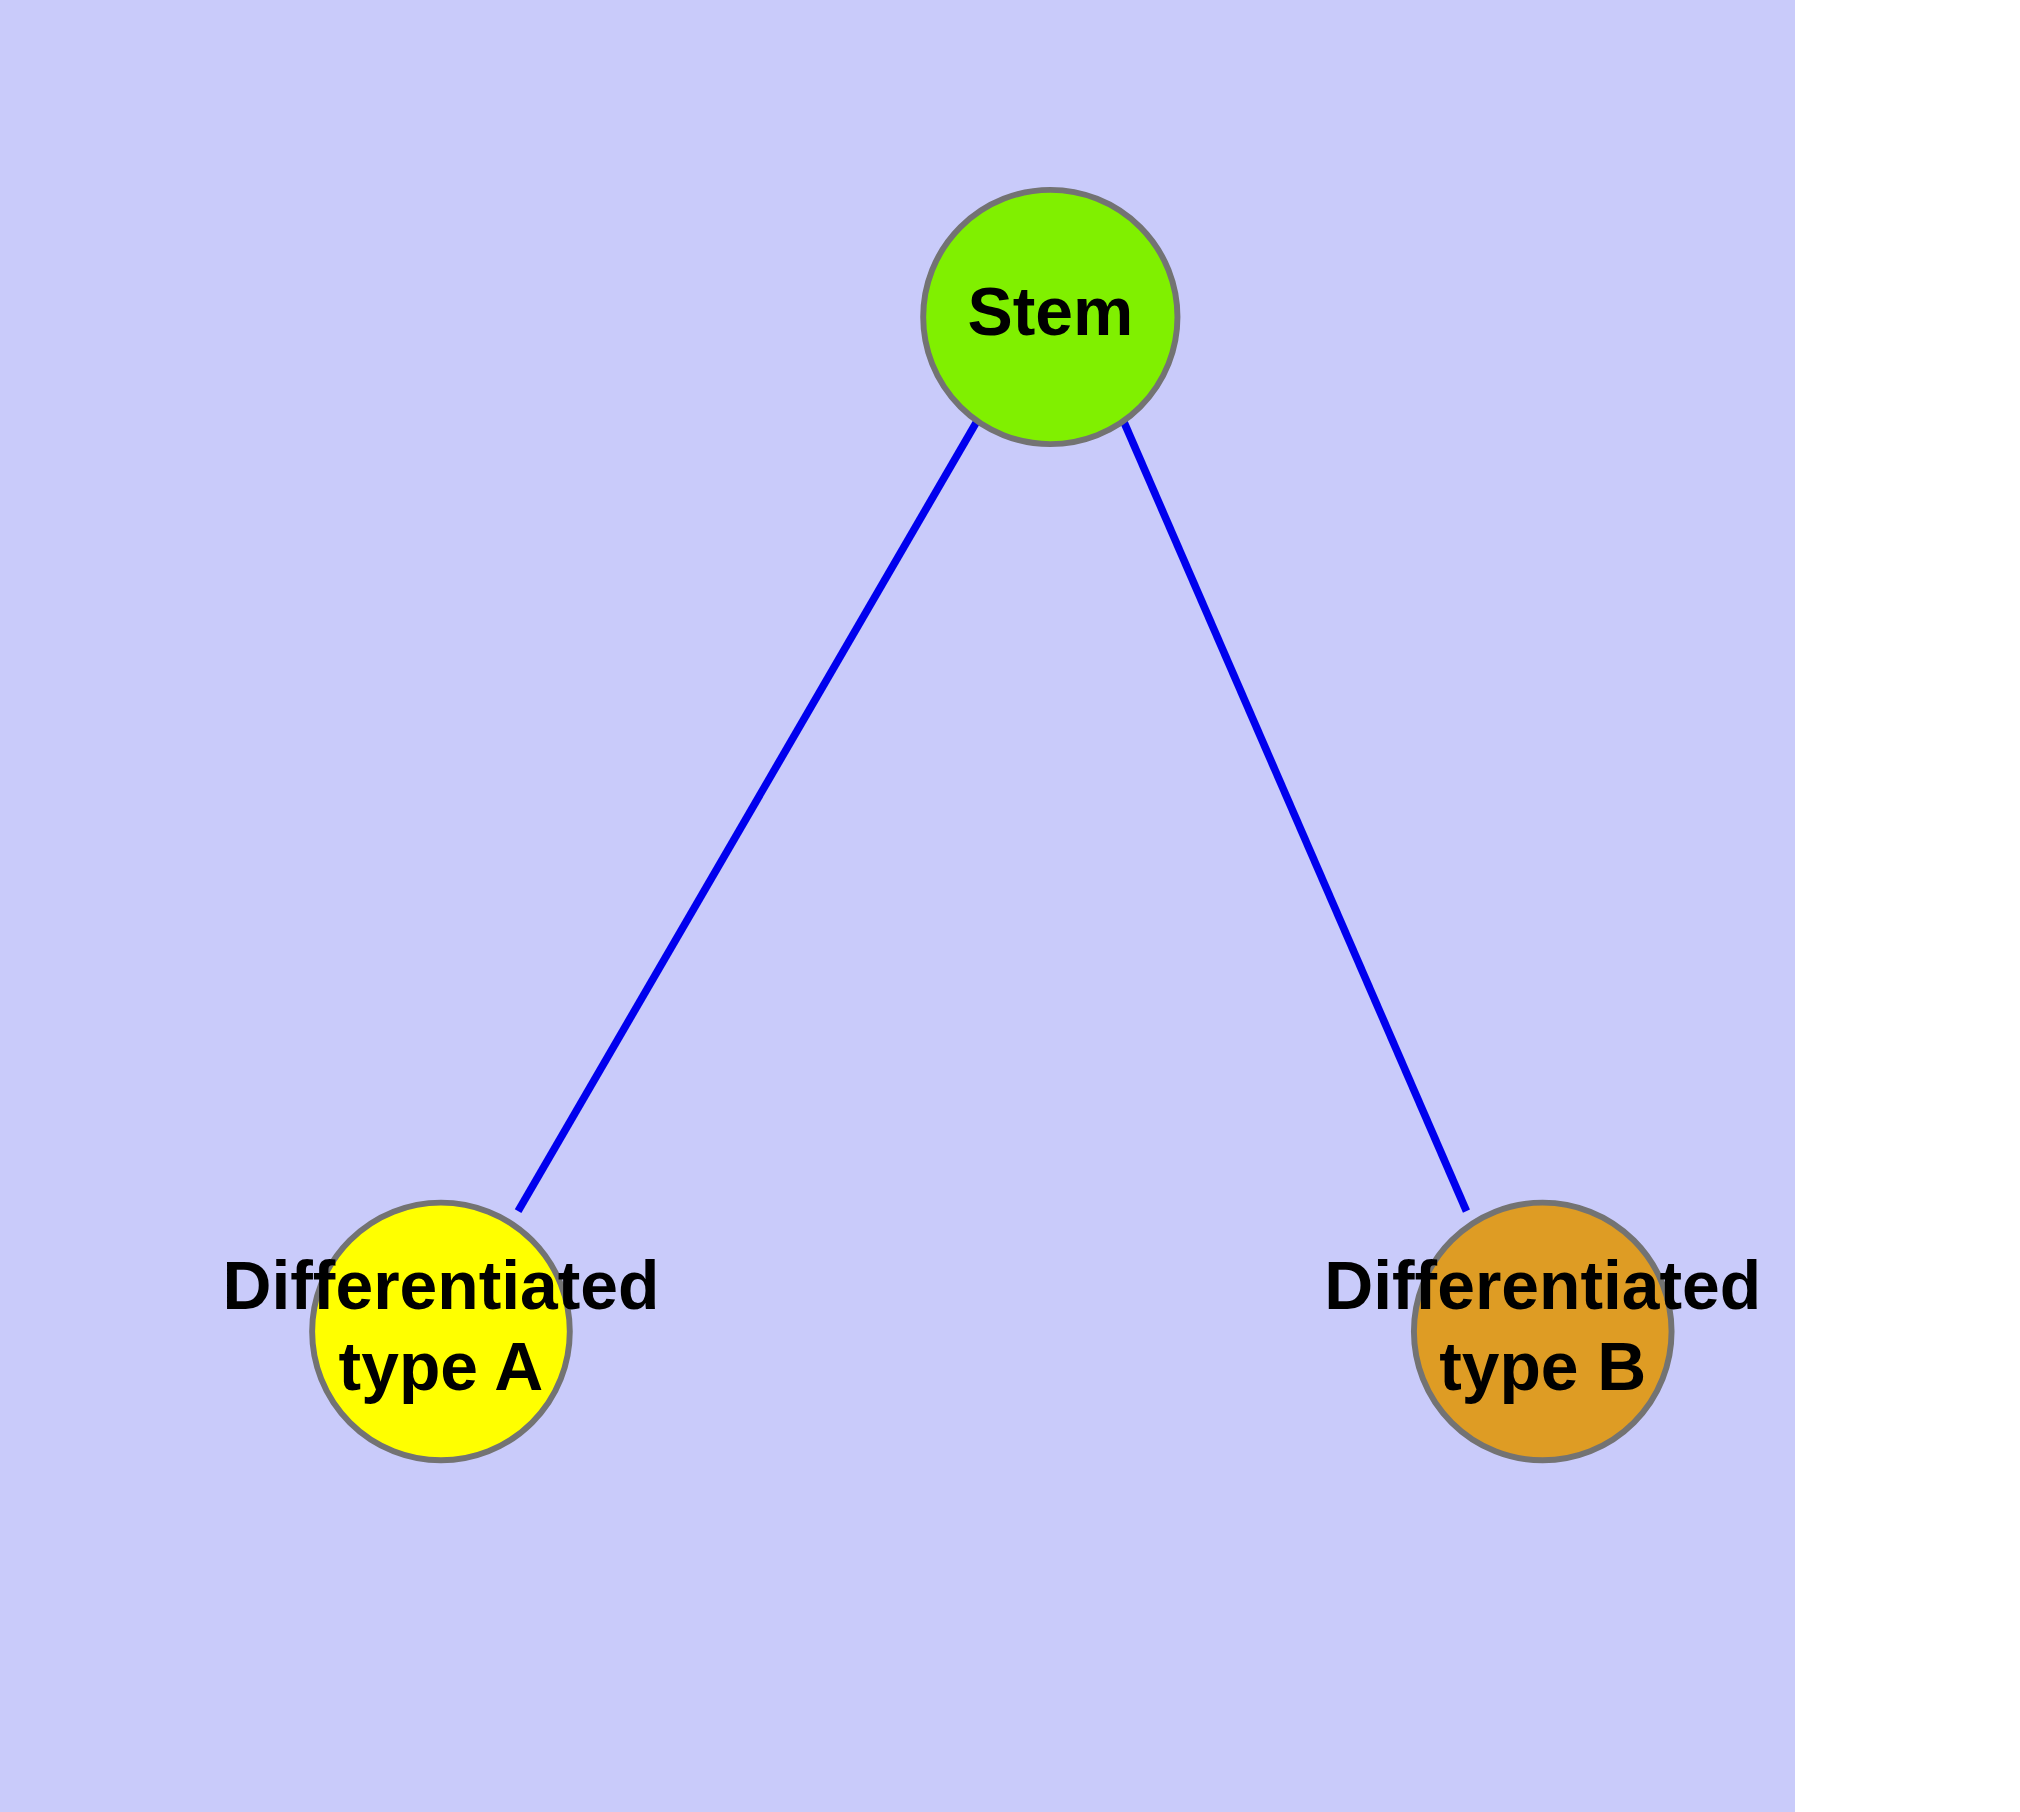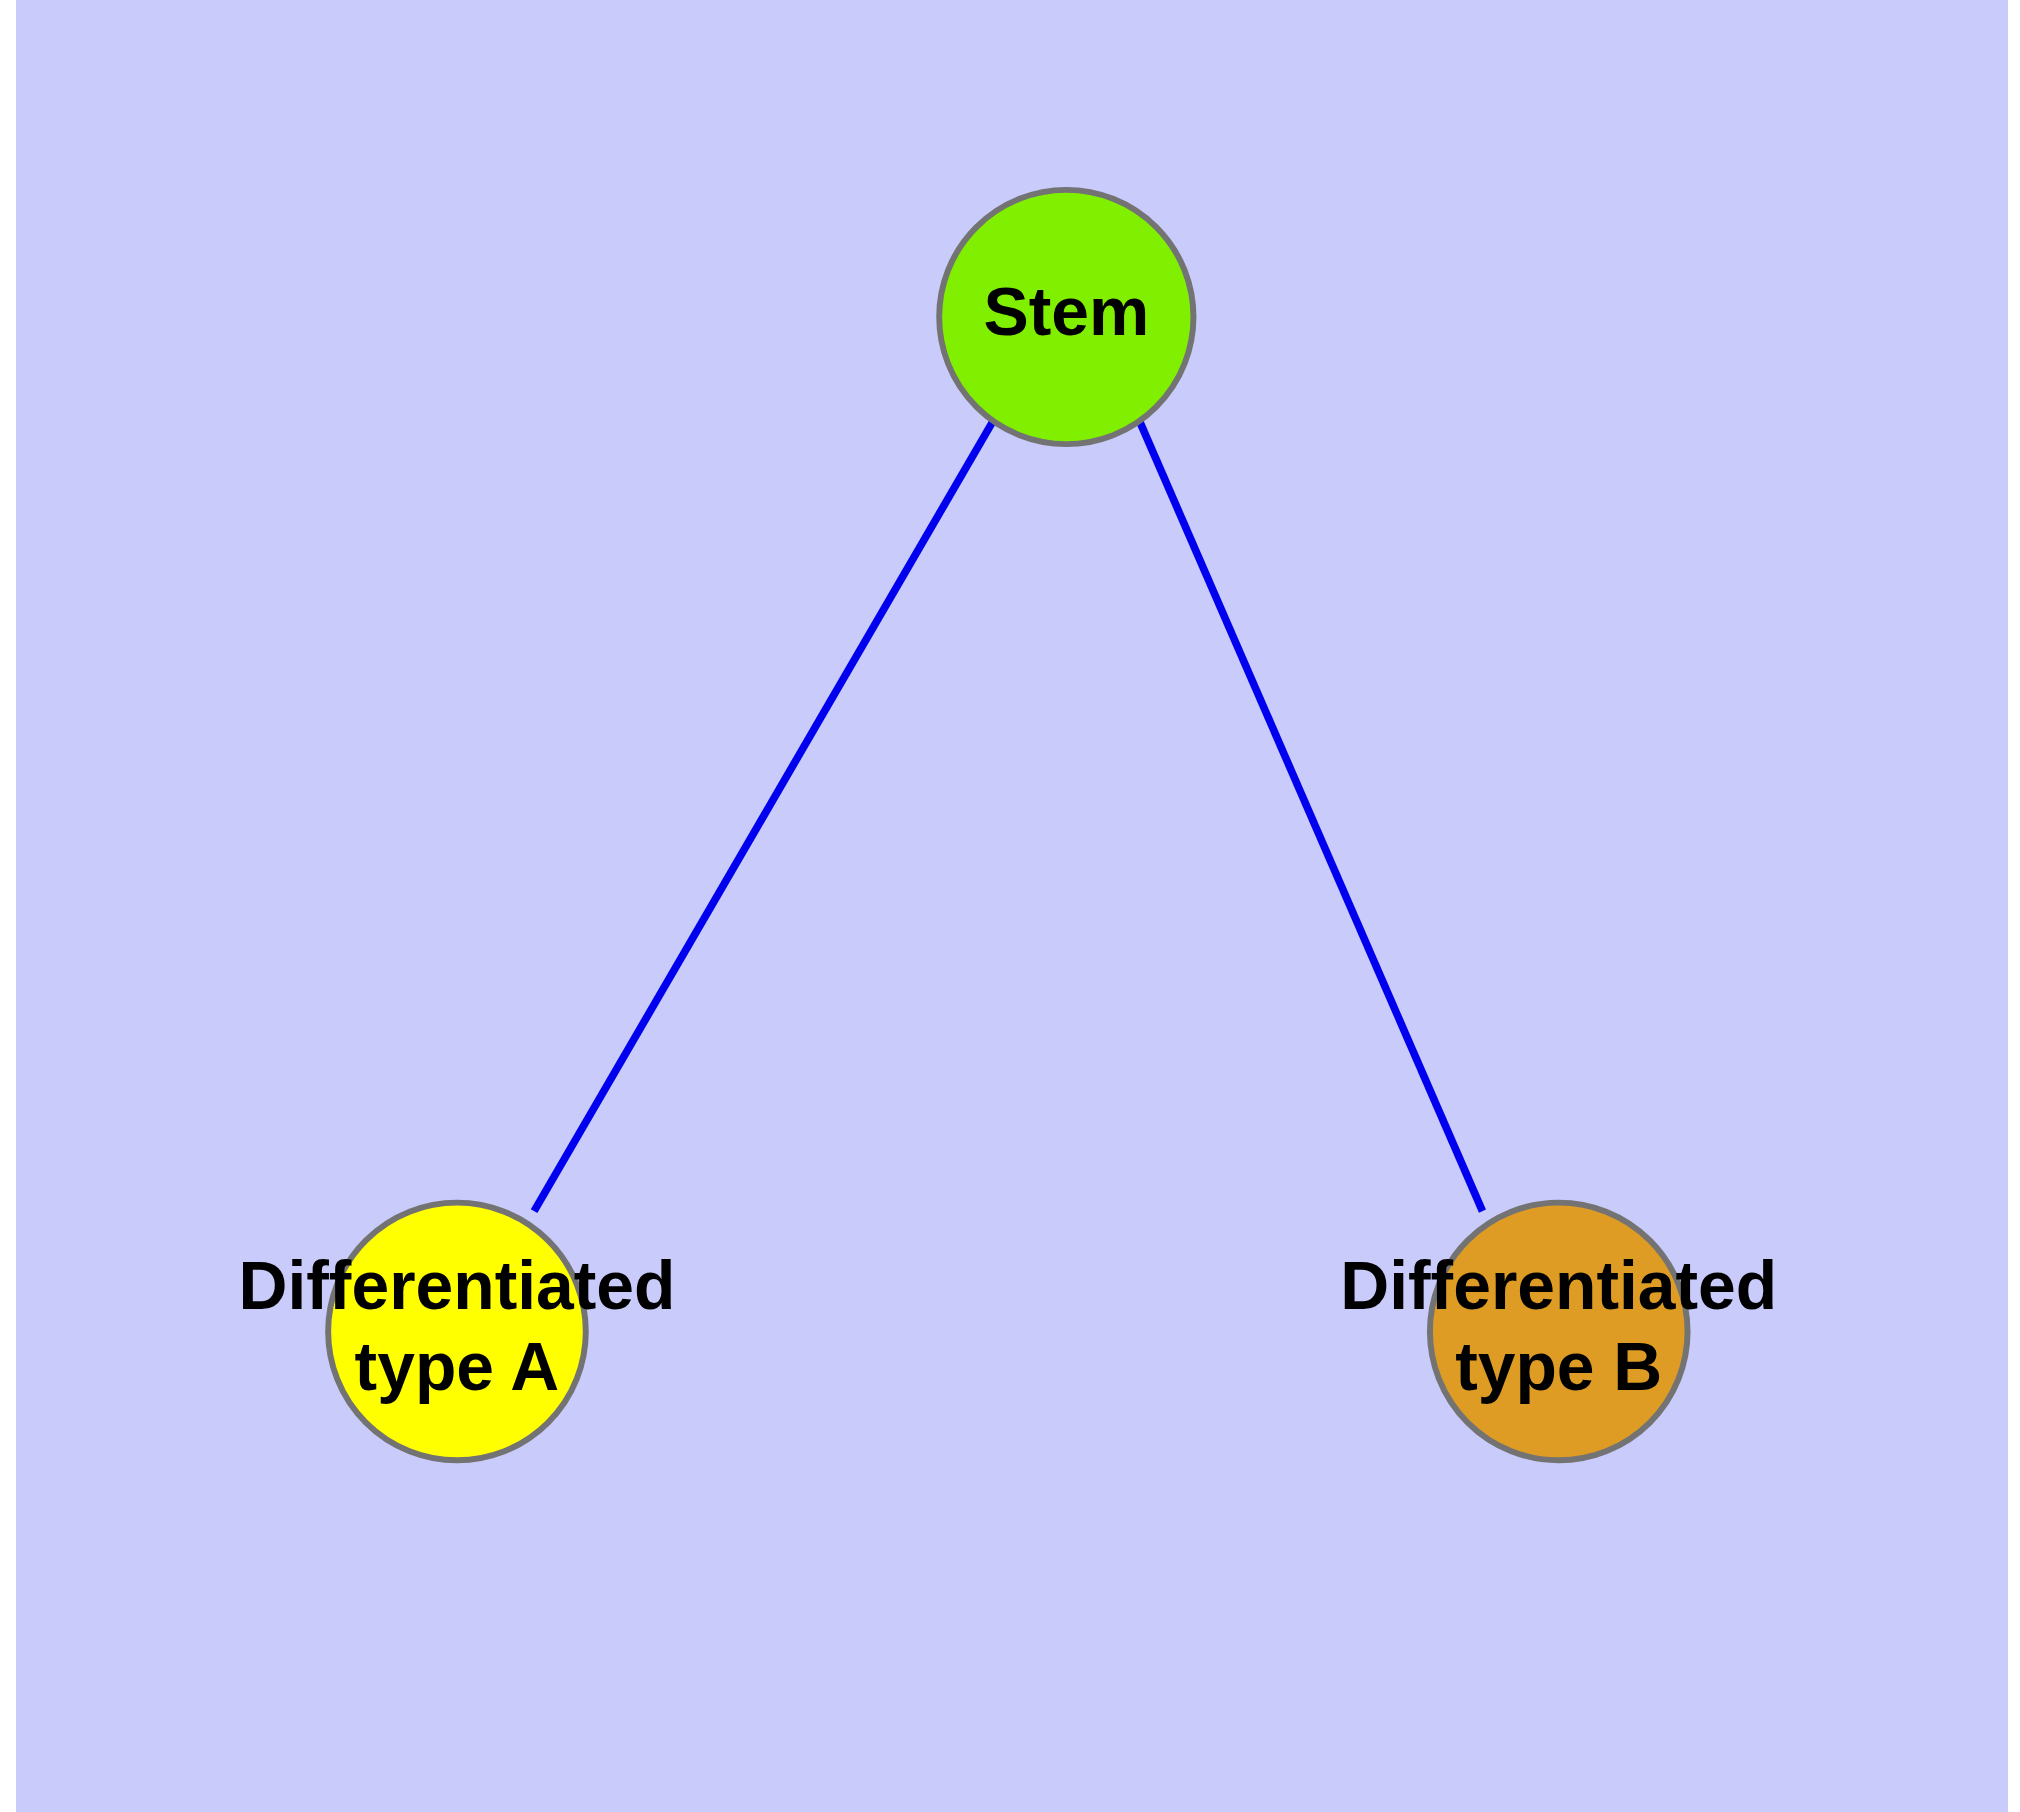--- a/index.html
+++ b/index.html
@@ -28,21 +28,21 @@
     font-weight: bold;
     fill: #000000;
     text-anchor: middle;
     dominant-baseline: middle;
     paint-order: normal;
   }
 </style>
 </head>
 <body>
 
-<div id="canvas" style="width: 1992px; height: 1812px; background: rgb(201, 203, 250); margin-left: 16px;">
+<div id="canvas" style="width: 1795px; height: 1812px; background: rgb(201, 203, 250);">
   <svg id="graph-svg" viewBox="0 0 2384 2138" xmlns="http://www.w3.org/2000/svg" style="width: 2021px; height: 1812px;">
 
     <rect id="bg-rect" x="0" y="0" width="2384" height="2138" fill="#C9CBFA"></rect>
 
     <g id="edges-layer">
         <line x1="1153" y1="496" x2="611" y2="1429" stroke="#0000EE" stroke-width="9" stroke-linecap="butt"></line>
         <line x1="1325" y1="496" x2="1730" y2="1429" stroke="#0000EE" stroke-width="9" stroke-linecap="butt"></line>
       </g>
     <g id="nodes-layer">
         <g>

